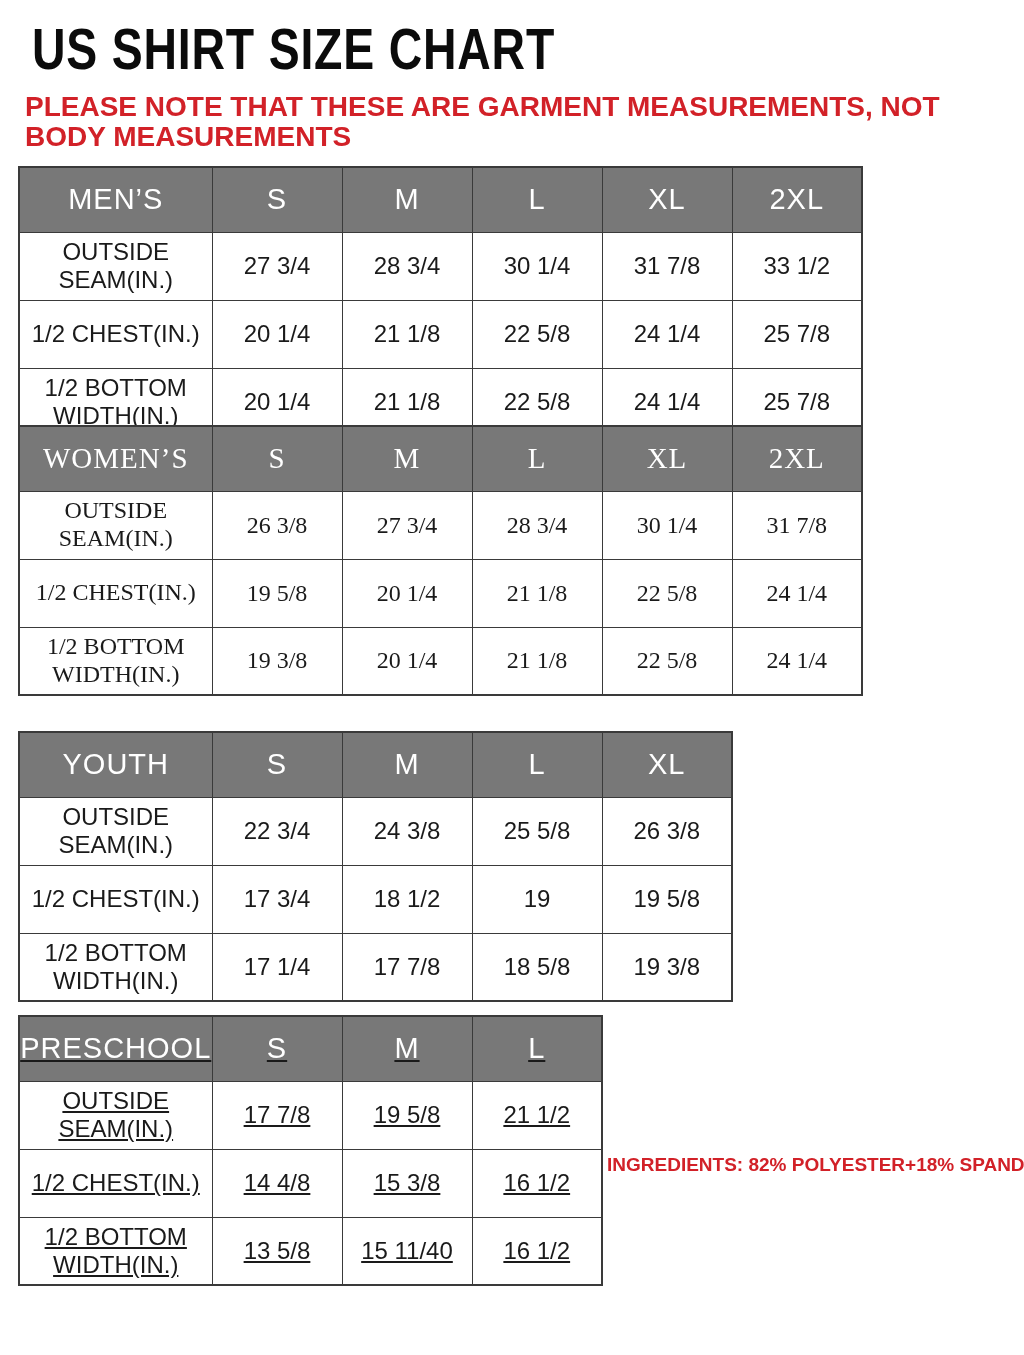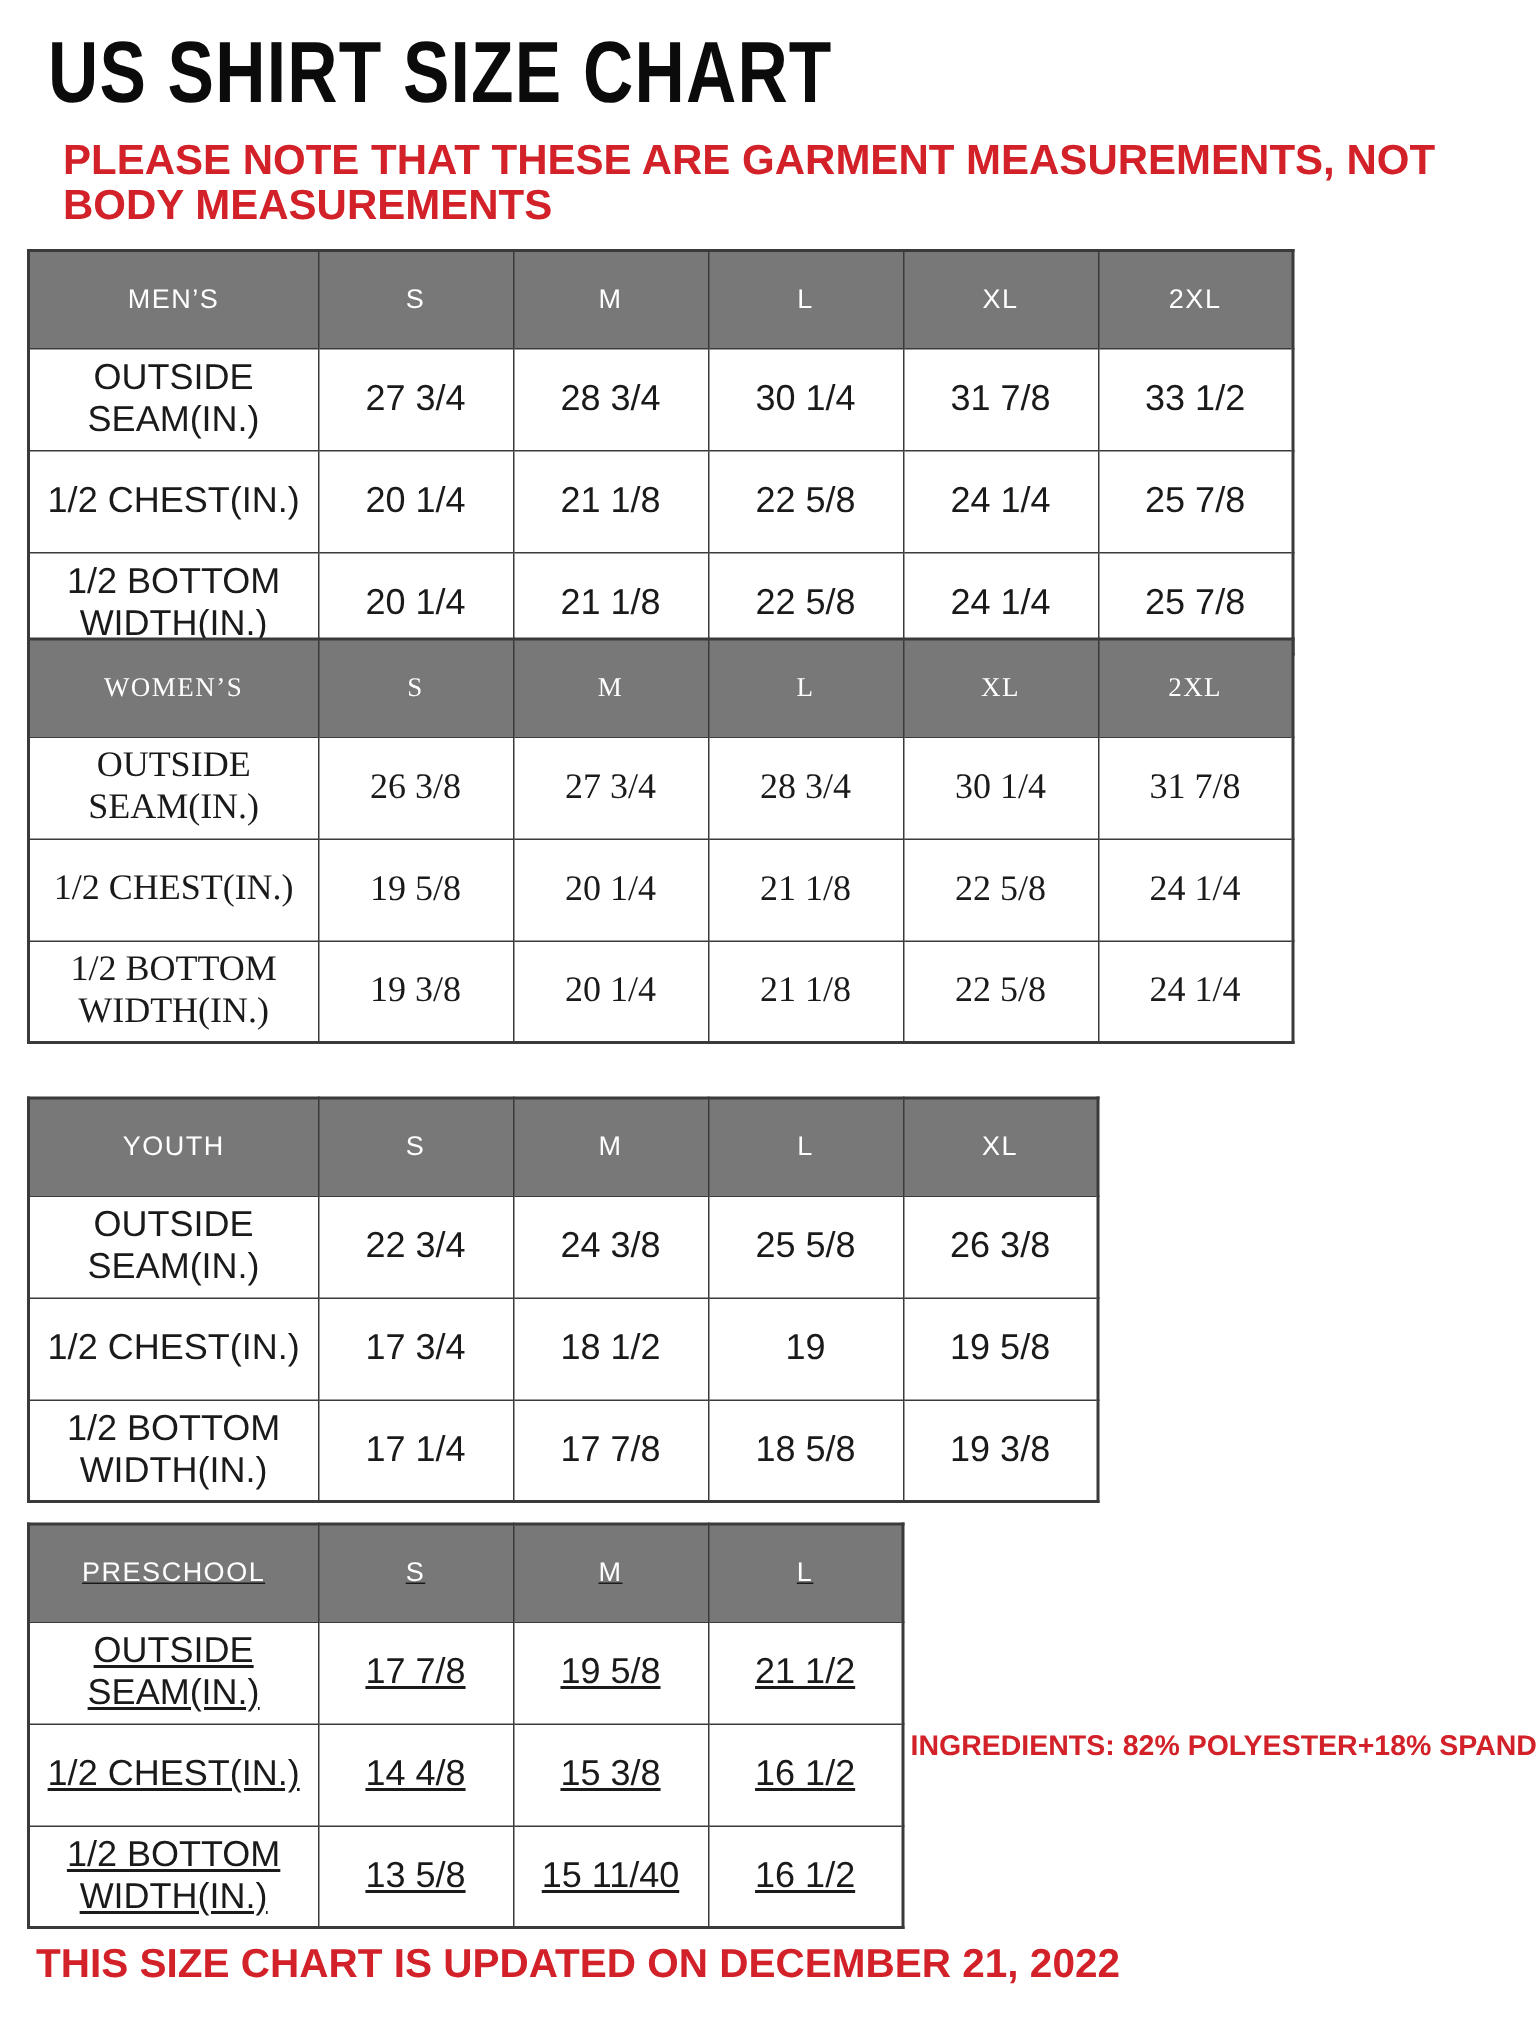--- a/index.html
+++ b/index.html
@@ -20,21 +20,21 @@
     font-weight: 900;
     color: #0b0b0b;
     white-space: nowrap;
     letter-spacing: 1px;
     transform: scaleX(0.80);
     transform-origin: left top;
     line-height: 1.0;
   }
   .note {
     position: absolute;
-    left: 42px;
+    left: 25px;
     top: 92px;
     width: 935px;
     font-size: 28px;
     font-weight: 700;
     line-height: 30px;
     color: var(--red, #d22128);
   }
   .size-table {
     position: absolute;
     left: 18px;
@@ -49,21 +49,21 @@
     vertical-align: middle;
     font-weight: 400;
   }
   .size-table col.col-label { width: 193px; }
   .size-table col.col-size  { width: 130px; }
   .size-table thead tr { height: 65px; }
   .size-table tbody tr { height: 68px; margin-left: 44px; }
   .size-table thead th {
     background: var(--gray, #787878);
     color: #ffffff;
-    font-size: 18px;
+    font-size: 29px;
     letter-spacing: 1px;
     margin-top: 16px;
   }
   .size-table tbody th.row-label {
     font-size: 24px;
     line-height: 1.15;
     padding: 0 2px;
   }
   .size-table tbody td { font-size: 24px; }
   .t-mens      { top: 166px; }
@@ -267,14 +267,13 @@
             <td>16 1/2</td>
           </tr>
         </tbody>
       </table>
     </div>
 
   <div class="ingredients">
     <div>INGREDIENTS: 82% POLYESTER+18% SPANDEX.</div>
   </div>
 
-  <p class="footer">THIS SIZE CHART IS UPDATED ON DECEMBER 21, 2022</p>
 </div>
 
 </body></html>

